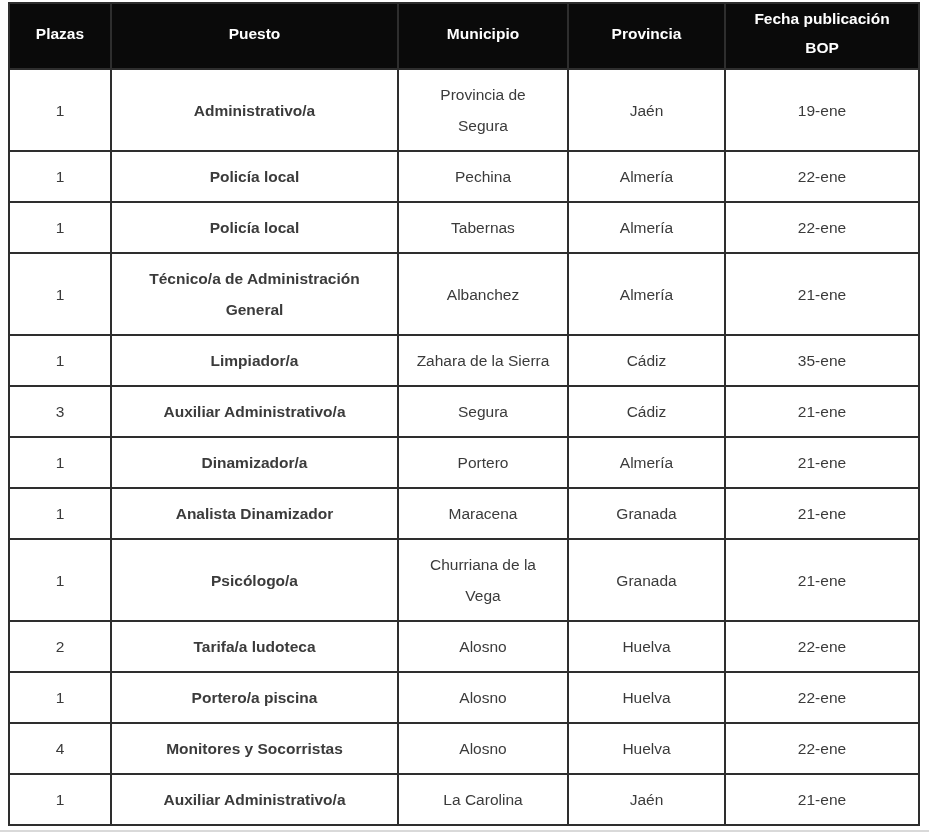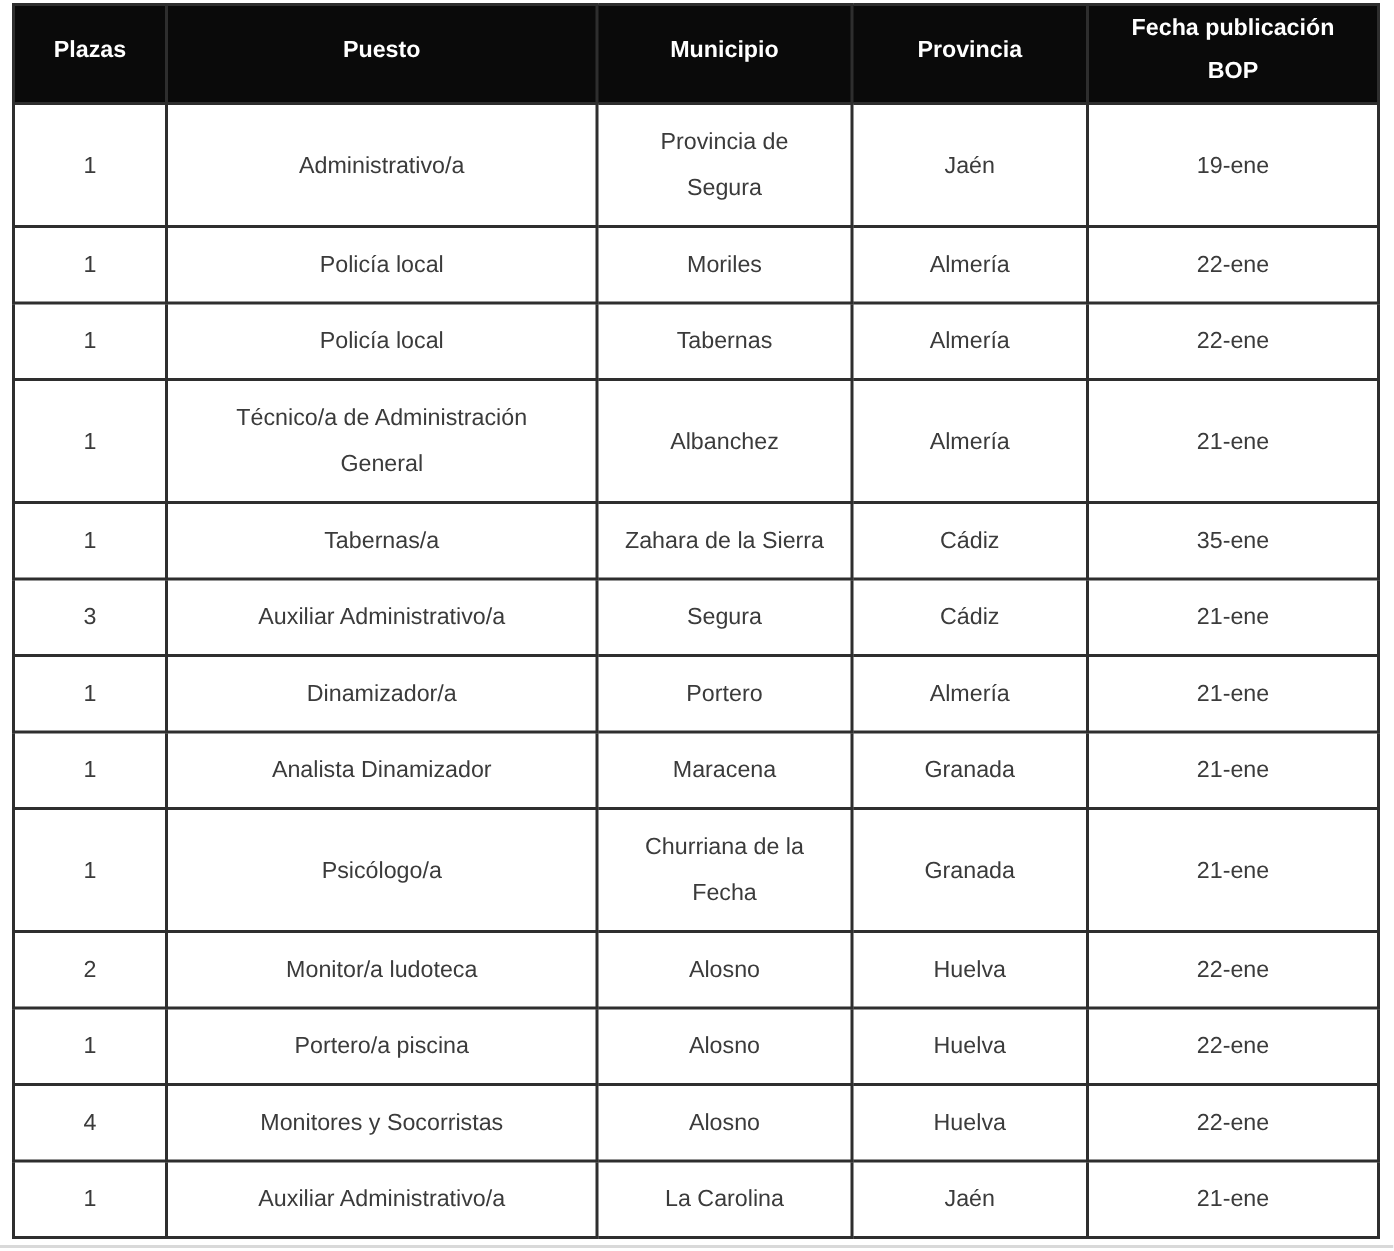--- a/index.html
+++ b/index.html
@@ -34,21 +34,21 @@
     line-height: 29px;
     padding: 0 4px 6px 4px;
   }
   table.jobs-table td {
     color: #3b3b3b;
     padding: 9px 6px;
     line-height: 31px;
     font-weight: 400;
   }
   table.jobs-table td.cell-puesto {
-    font-weight: 400;
+    font-weight: 700;
     margin-top: 11px;
   }
   .col-plazas    { width: 102px; }
   .col-puesto    { width: 287px; }
   .col-municipio { width: 170px; }
   .col-provincia { width: 157px; }
   .col-fecha     { width: 194px; }
   .bottom-rule {
     width: 929px;
     border-top: 2px solid #d9d9d9;
@@ -82,42 +82,42 @@
           <td class="cell-plazas">1</td>
           <td class="cell-puesto">Administrativo/a</td>
           <td class="cell-municipio">Provincia de
 Segura</td>
           <td class="cell-provincia">Jaén</td>
           <td class="cell-fecha">19-ene</td>
         </tr>
         <tr>
           <td class="cell-plazas">1</td>
           <td class="cell-puesto">Policía local</td>
-          <td class="cell-municipio">Moriles</td>
+          <td class="cell-municipio">Pechina</td>
           <td class="cell-provincia">Almería</td>
           <td class="cell-fecha">22-ene</td>
         </tr>
         <tr>
           <td class="cell-plazas">1</td>
           <td class="cell-puesto">Policía local</td>
           <td class="cell-municipio">Tabernas</td>
           <td class="cell-provincia">Almería</td>
           <td class="cell-fecha">22-ene</td>
         </tr>
         <tr>
           <td class="cell-plazas">1</td>
           <td class="cell-puesto">Técnico/a de Administración
 General</td>
           <td class="cell-municipio">Albanchez</td>
           <td class="cell-provincia">Almería</td>
           <td class="cell-fecha">21-ene</td>
         </tr>
         <tr>
           <td class="cell-plazas">1</td>
-          <td class="cell-puesto">Tabernas/a</td>
+          <td class="cell-puesto">Limpiador/a</td>
           <td class="cell-municipio">Zahara de la Sierra</td>
           <td class="cell-provincia">Cádiz</td>
           <td class="cell-fecha">35-ene</td>
         </tr>
         <tr>
           <td class="cell-plazas">3</td>
           <td class="cell-puesto">Auxiliar Administrativo/a</td>
           <td class="cell-municipio">Segura</td>
           <td class="cell-provincia">Cádiz</td>
           <td class="cell-fecha">21-ene</td>
@@ -133,27 +133,27 @@
           <td class="cell-plazas">1</td>
           <td class="cell-puesto">Analista Dinamizador</td>
           <td class="cell-municipio">Maracena</td>
           <td class="cell-provincia">Granada</td>
           <td class="cell-fecha">21-ene</td>
         </tr>
         <tr>
           <td class="cell-plazas">1</td>
           <td class="cell-puesto">Psicólogo/a</td>
           <td class="cell-municipio">Churriana de la
-Fecha</td>
+Vega</td>
           <td class="cell-provincia">Granada</td>
           <td class="cell-fecha">21-ene</td>
         </tr>
         <tr>
           <td class="cell-plazas">2</td>
-          <td class="cell-puesto">Monitor/a ludoteca</td>
+          <td class="cell-puesto">Tarifa/a ludoteca</td>
           <td class="cell-municipio">Alosno</td>
           <td class="cell-provincia">Huelva</td>
           <td class="cell-fecha">22-ene</td>
         </tr>
         <tr>
           <td class="cell-plazas">1</td>
           <td class="cell-puesto">Portero/a piscina</td>
           <td class="cell-municipio">Alosno</td>
           <td class="cell-provincia">Huelva</td>
           <td class="cell-fecha">22-ene</td>

